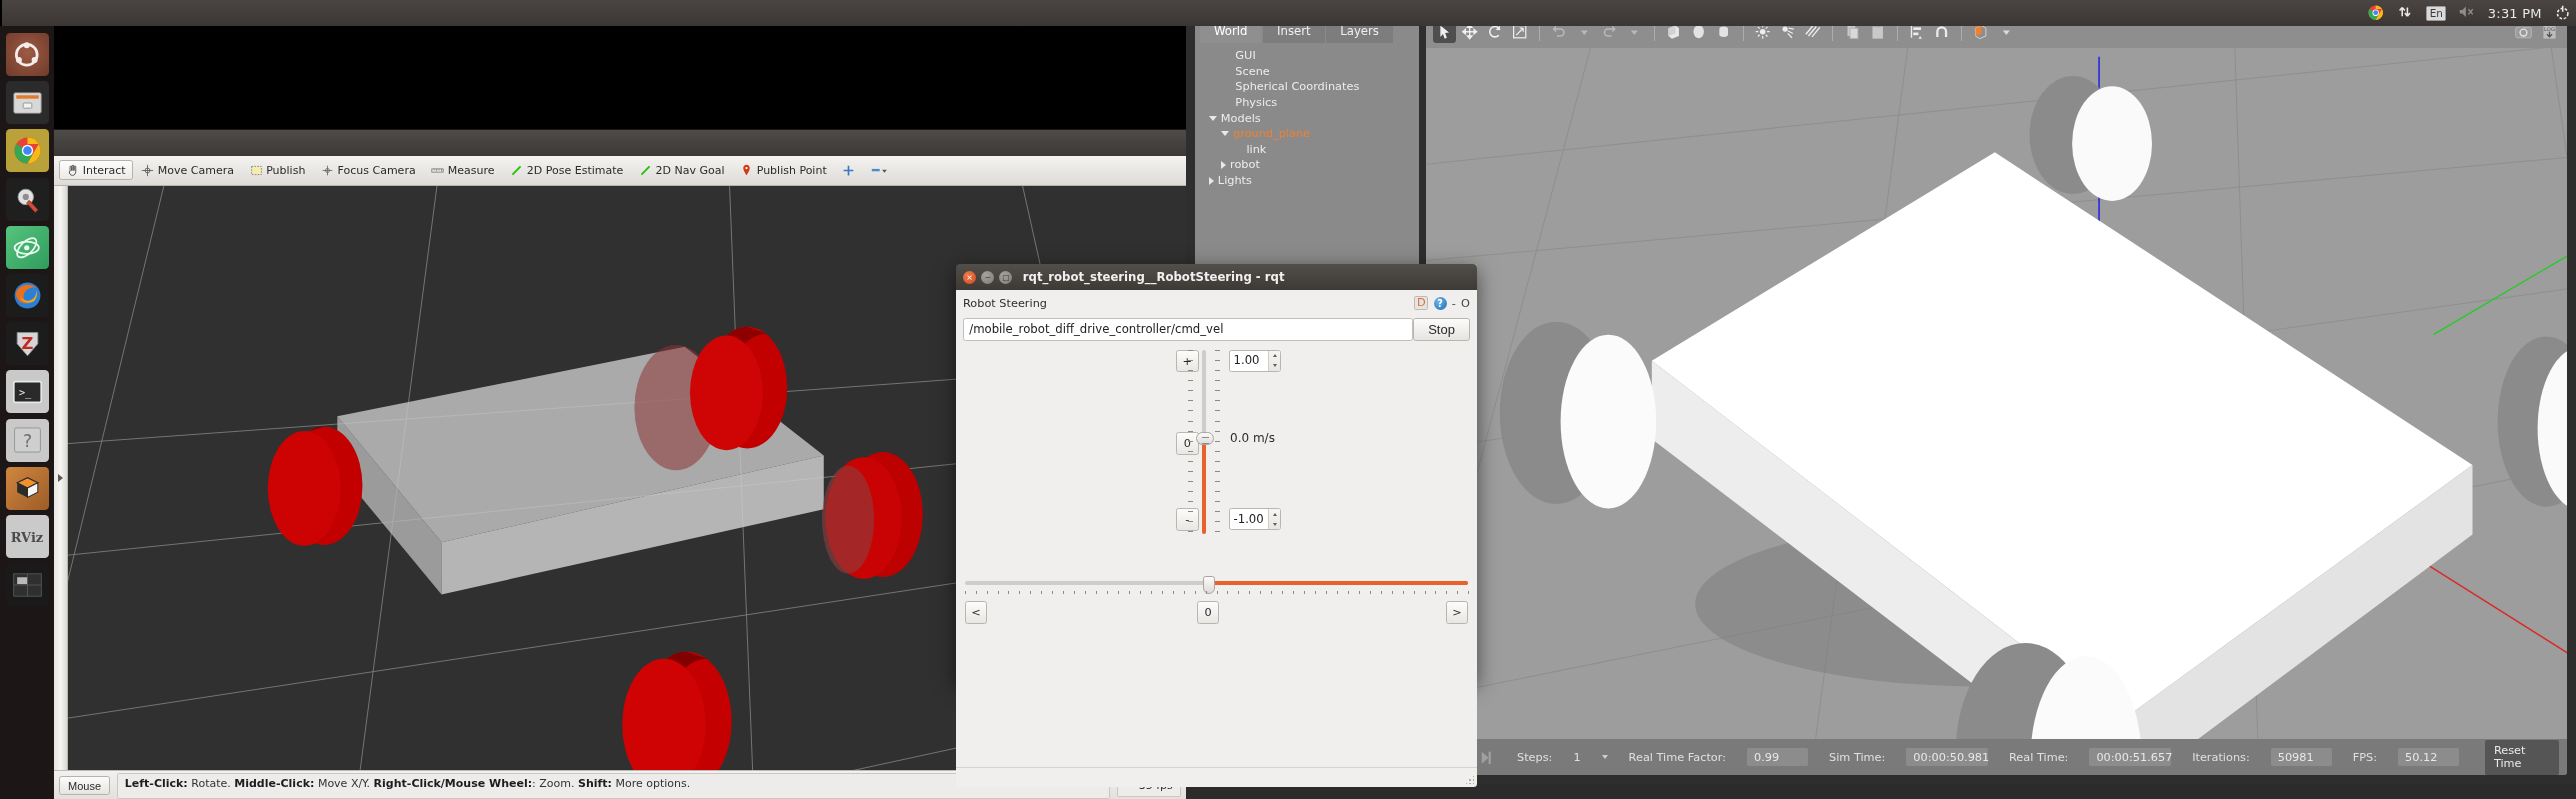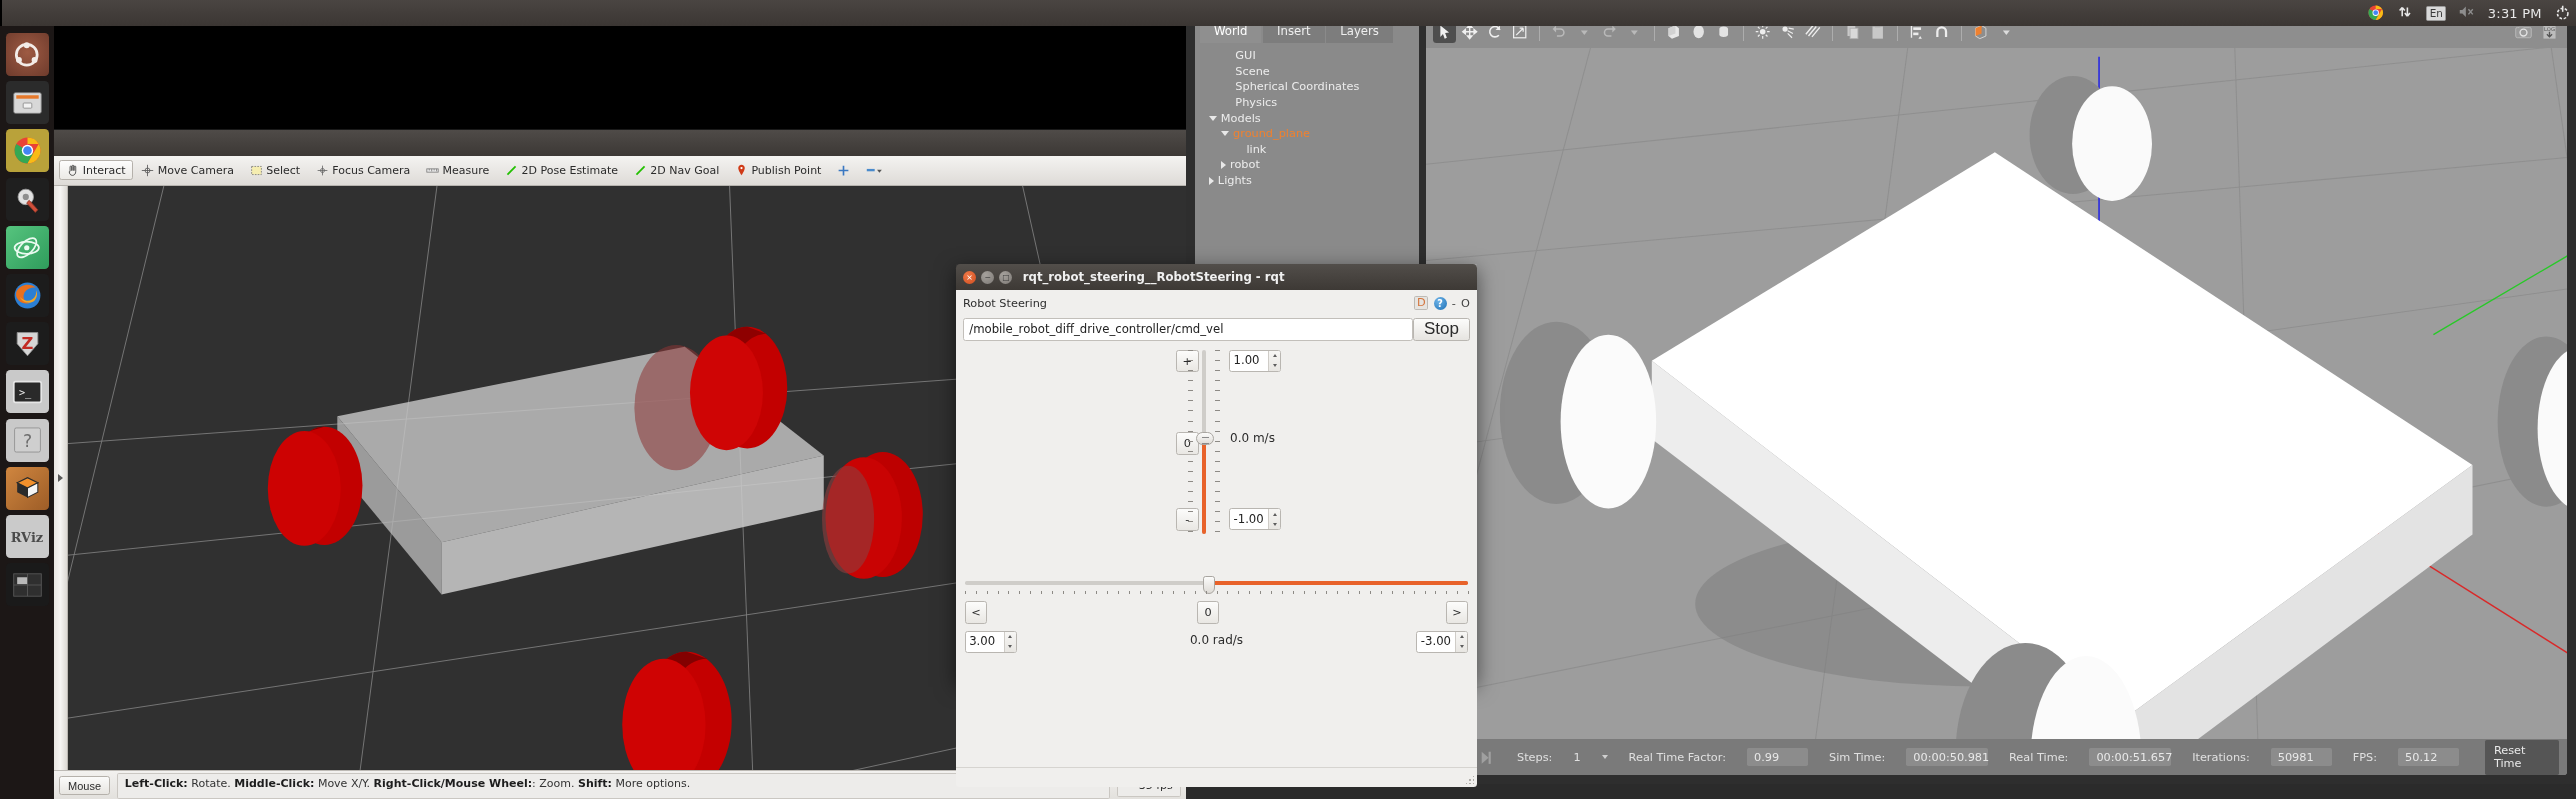--- a/index.html
+++ b/index.html
@@ -199,21 +199,21 @@
   .hdr-min { font-size: 11.3px; color: #444; }
   .hdr-close { font-size: 11.3px; color: #444; }
 
   #rqt-toprow { display: flex; padding: 5.2px 7px 0 7px; }
   #topic-input {
     flex: 1; height: 23.4px; background: #fff; border: 0.9px solid #c2bfba;
     border-radius: 2.6px; font-size: 11.7px; color: #222; padding: 0 5.2px;
     font-family: "DejaVu Sans", "Liberation Sans", sans-serif;
   }
   #stop-btn {
-    width: 57px; height: 23.4px; font-size: 17px; color: #2b2b2b;
+    width: 57px; height: 23.4px; font-size: 13px; color: #2b2b2b;
     background: linear-gradient(to bottom,#fcfcfb,#e6e4e0);
     border: 0.9px solid #b9b6b1; border-radius: 2.6px; cursor: default;
   }
 
   #rqt-linear { position: relative; height: 193px; margin-top: 5.2px; }
   .btn-sq {
     position: absolute; width: 22.6px; height: 22.6px; font-size: 11.3px; color: #2b2b2b;
     background: linear-gradient(to bottom,#fcfcfb,#e9e7e3);
     border: 0.9px solid #b9b6b1; border-radius: 2.6px;
     display: flex; align-items: center; justify-content: center;
@@ -292,21 +292,21 @@
             </svg>
         </span>
         <span>Move Camera</span>
       </div>
       <div class="rv-tool">
         <span class="rv-ico">
           <svg viewBox="0 0 16 16" width="13" height="13">
               <rect x="2" y="3" width="12" height="10" fill="#f5edb0" stroke="#777" stroke-dasharray="2 1.5"></rect>
             </svg>
         </span>
-        <span>Select</span>
+        <span>Publish</span>
       </div>
       <div class="rv-tool">
         <span class="rv-ico">
           <svg viewBox="0 0 16 16" width="13" height="13">
               <path d="M8 2v12M2 8h12" stroke="#666" stroke-width="1"></path>
               <circle cx="8" cy="8" r="2.5" fill="none" stroke="#666"></circle>
             </svg>
         </span>
         <span>Focus Camera</span>
       </div>
@@ -854,45 +854,20 @@
             <div class="htick" style="left: 97.8261%;"></div>
             <div class="htick" style="left: 100%;"></div>
           </div>
 
         <div id="angular-ctl">
           <div class="btn-sq" style="left:0px; top:1.7px;">&lt;</div>
           <div class="btn-sq" style="left:232px; top:1.7px;">0</div>
           <div class="btn-sq" style="right:0px; top:1.7px;">&gt;</div>
         </div>
 
-        <div id="angular-vals">
-          <div class="spin" style="left:0px; top:1.7px;">
-            <span class="val">3.00</span>
-            <span class="arrows">
-              <span class="a">
-                  <i class="up"></i>
-                </span>
-              <span class="a">
-                  <i class="dn"></i>
-                </span>
-            </span>
-          </div>
-          <div id="rad-label">0.0 rad/s</div>
-          <div class="spin" style="right:0px; top:1.7px;">
-            <span class="val">-3.00</span>
-            <span class="arrows">
-              <span class="a">
-                  <i class="up"></i>
-                </span>
-              <span class="a">
-                  <i class="dn"></i>
-                </span>
-            </span>
-          </div>
-        </div>
       </div>
 
       <div id="rqt-footline"></div>
       <div id="rqt-grip">
           <div class="grip-dot" style="right: 0px; bottom: 7px;"></div>
           <div class="grip-dot" style="right: 0px; bottom: 3.5px;"></div>
           <div class="grip-dot" style="right: 3.5px; bottom: 3.5px;"></div>
           <div class="grip-dot" style="right: 0px; bottom: 0px;"></div>
           <div class="grip-dot" style="right: 3.5px; bottom: 0px;"></div>
           <div class="grip-dot" style="right: 7px; bottom: 0px;"></div>

